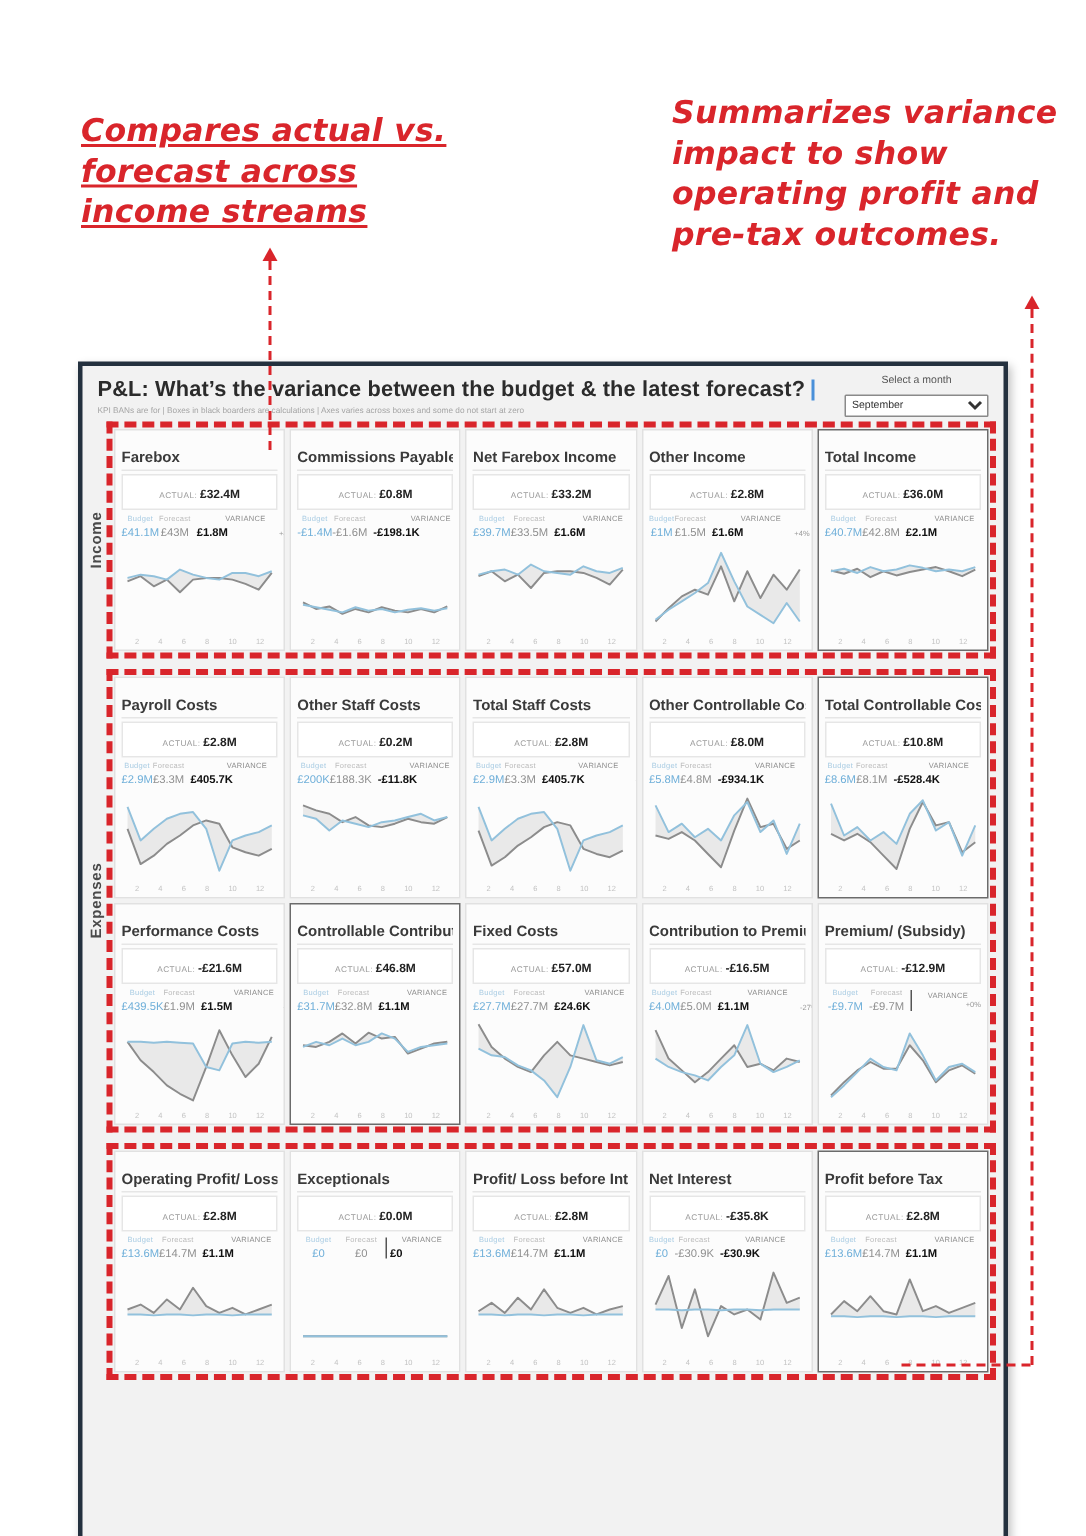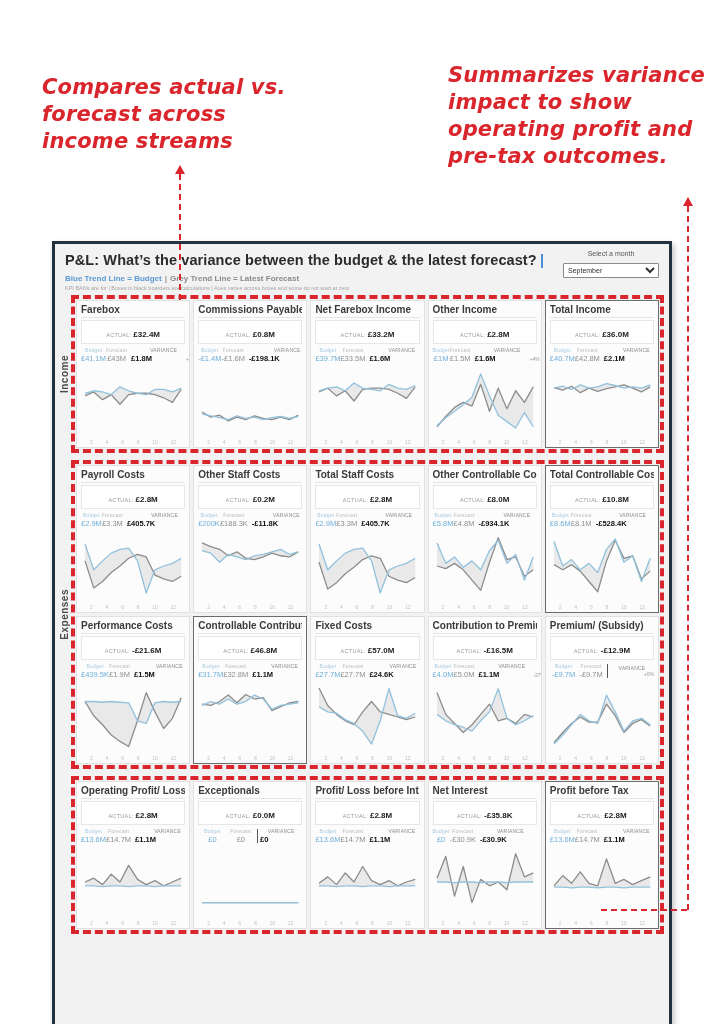--- a/index.html
+++ b/index.html
@@ -2,21 +2,21 @@
 <html><head>
 <meta charset="utf-8">
 <style>
   html,body{margin:0;padding:0;background:#ffffff;}
   body{width:724px;height:1024px;font-family:"Liberation Sans",sans-serif;}
   #stage{position:relative;width:724px;height:1024px;overflow:hidden;background:#fff;}
 
   
   .annotation{position:absolute;color:#d9252b;font-family:"DejaVu Sans",cursive,sans-serif;
     font-style:italic;font-weight:bold;font-size:21px;line-height:1.28;white-space:pre-line;letter-spacing:.2px;}
-  #ann-left{left:42px;top:74px;}
+  #ann-left{left:54px;top:74px;text-decoration:underline;}
   #ann-right{left:448px;top:62px;}
   .v-dash{position:absolute;width:0;border-left:2px dashed #d9252b;z-index:30;}
   .h-dash{position:absolute;height:0;border-top:2px dashed #d9252b;z-index:30;}
   .arrow-up{position:absolute;width:0;height:0;border-left:5px solid transparent;
     border-right:5px solid transparent;border-bottom:9px solid #d9252b;z-index:30;}
   #left-line{left:179px;top:174px;height:126px;}
   #left-arrow{left:175px;top:165px;}
   #right-line{left:687px;top:206px;height:704px;}
   #right-arrow{left:683px;top:197px;}
   #right-horiz{left:601px;top:909px;width:86px;}
@@ -37,21 +37,21 @@
   
   #sections{padding:4px 5px 0 2px;display:flex;flex-direction:column;gap:7px;}
   .section{display:flex;align-items:stretch;}
   .row-label{width:14px;display:flex;align-items:center;justify-content:center;}
   .row-label span{writing-mode:vertical-rl;transform:rotate(180deg);font-size:10px;font-weight:bold;color:#4a4a4a;letter-spacing:.5px;}
   .cells-box{flex:1;border:4px dashed #d9252b;box-sizing:border-box;padding:1px;background:transparent;}
   .cells-grid{display:grid;grid-template-columns:repeat(5,1fr);grid-auto-rows:148px;gap:3px;}
 
   
   .cell{background:#fcfcfc;border:1px solid #e1e1e1;box-sizing:border-box;display:flex;flex-direction:column;
-    padding:3px 4px 1px 4px;overflow:hidden;}
+    padding:13px 4px 1px 4px;overflow:hidden;}
   .cell.black-border{border:1px solid #6b6b6b;}
   .cell-title{font-size:10px;font-weight:bold;color:#3a3a3a;padding-bottom:2px;border-bottom:1px solid #e6e6e6;white-space:nowrap;overflow:hidden;}
   .actual-band{margin-top:2px;border:1px solid #e6e6e6;background:#fff;text-align:center;padding:2px 0;}
   .actual-label{font-size:5.5px;color:#9a9a9a;letter-spacing:.3px;}
   .actual-value{font-size:8px;font-weight:bold;color:#222;}
   .stats{display:flex;margin-top:3px;align-items:stretch;}
   .stat{flex:1;display:flex;flex-direction:column;align-items:center;justify-content:center;}
   .stat-label{font-size:5px;letter-spacing:.2px;}
   .stat-value{font-size:7.5px;margin-top:1px;white-space:nowrap;}
   .stat.budget .stat-label{color:#a9cce3;} .stat.budget .stat-value{color:#6fafd9;}
@@ -89,23 +89,20 @@
 
   <div id="dashboard">
     <div id="dash-header">
       <span id="dash-title">P&amp;L: What’s the variance between the budget &amp; the latest forecast?</span><span class="cursor-bar"></span>
       <div id="month-filter">
         <div id="month-label">Select a month</div>
         <select id="month-select">
           <option>September</option>
         </select>
       </div>
-      <div id="dash-legend">
-        <span class="legend-blue">Blue Trend Line = Budget</span><span class="legend-sep">|</span><span class="legend-grey">Grey Trend Line = Latest Forecast</span>
-      </div>
       <div id="dash-caption">KPI BANs are for  |  Boxes in black boarders are calculations  |  Axes varies across boxes and some do not start at zero</div>
     </div>
 
     <div id="sections">
         <div class="section">
           <div class="row-label">
             <span>Income</span>
           </div>
           <div class="cells-box">
             <div class="cells-grid">

